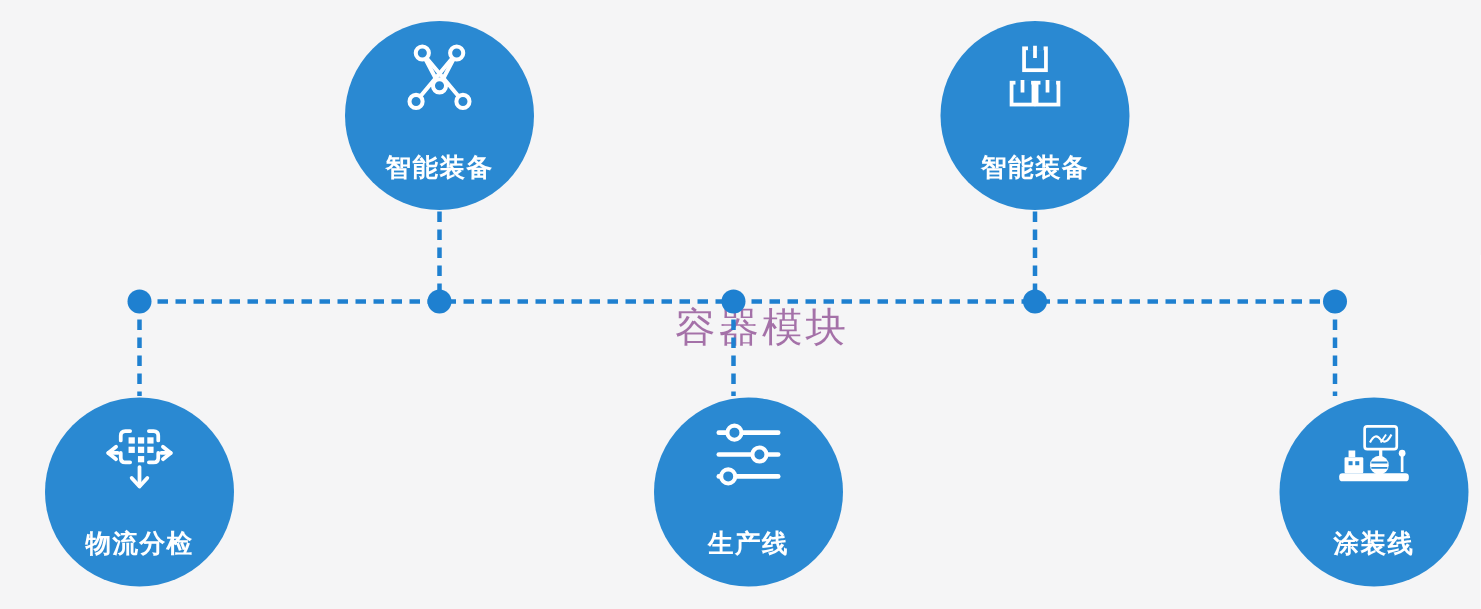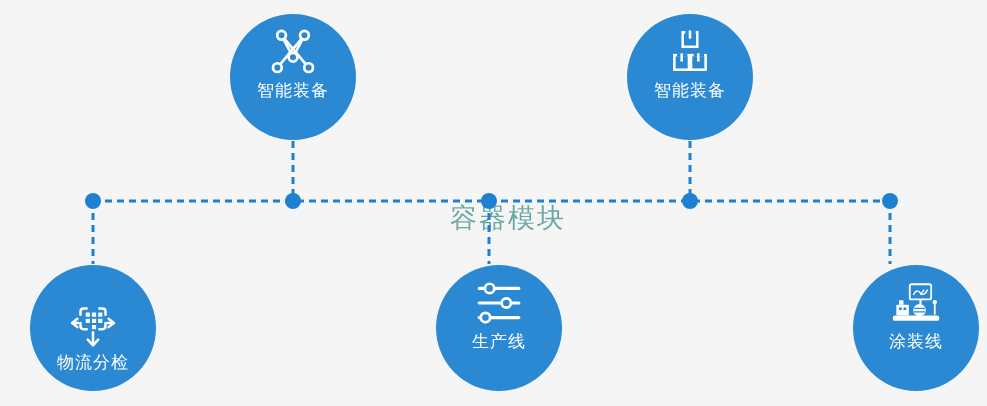--- a/index.html
+++ b/index.html
@@ -3,38 +3,38 @@
 <meta charset="utf-8">
 <style>
   html,body { margin:0; padding:0; }
   body { font-family:"DejaVu Sans","Liberation Sans",sans-serif; }
   .stage {
     position:relative; width:987px; height:406px;
     background:#f5f5f6; overflow:hidden;
   }
   .watermark {
     position:absolute; left:433px; top:200px; width:150px;
-    font-size:27px; letter-spacing:2px; color:#0f766e; opacity:.6;
+    font-size:27px; letter-spacing:2px; color:#701a75; opacity:.6;
     z-index:1; text-align:center; user-select:none;
   }
   .connectors { position:absolute; left:0; top:0; z-index:2; }
   .node {
     position:absolute; width:126px; height:126px; border-radius:50%;
     background:#2a89d2; z-index:3;
     display:flex; flex-direction:column; align-items:center;
   }
   .node .icon { margin-top:13px; width:50px; height:50px; display:block; }
   .node .label {
-    margin-top:5px; color:#ffffff; font-size:17px; font-weight:normal;
+    margin-top:27px; color:#ffffff; font-size:17px; font-weight:bold;
     letter-spacing:1px; white-space:nowrap; line-height:1;
   }
   
   .n-smart      { left:230px; top:14px;  }
   .n-warehouse  { left:627px; top:14px;  }
-  .n-sorting    { left:30px;  top:265px;justify-content:center; }
+  .n-sorting    { left:30px;  top:265px; }
   .n-production { left:436px; top:265px; }
   .n-painting   { left:853px; top:265px; }
 </style>
 </head>
 <body>
 
 <div class="stage">
 
   <div class="watermark">容器模块</div>
 

